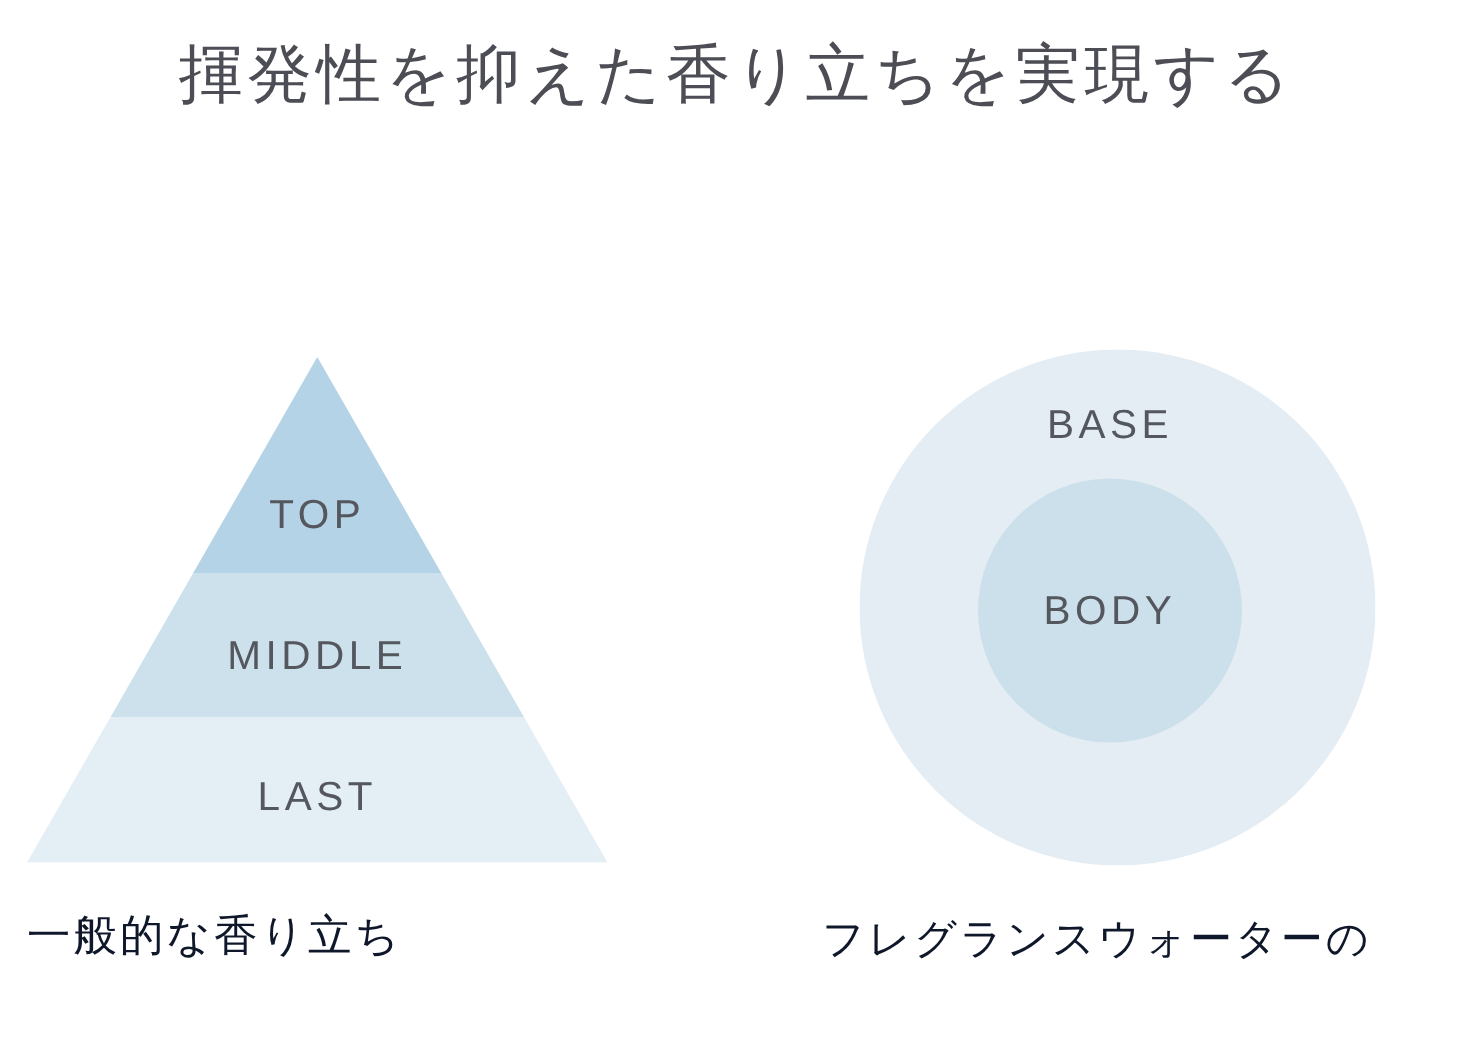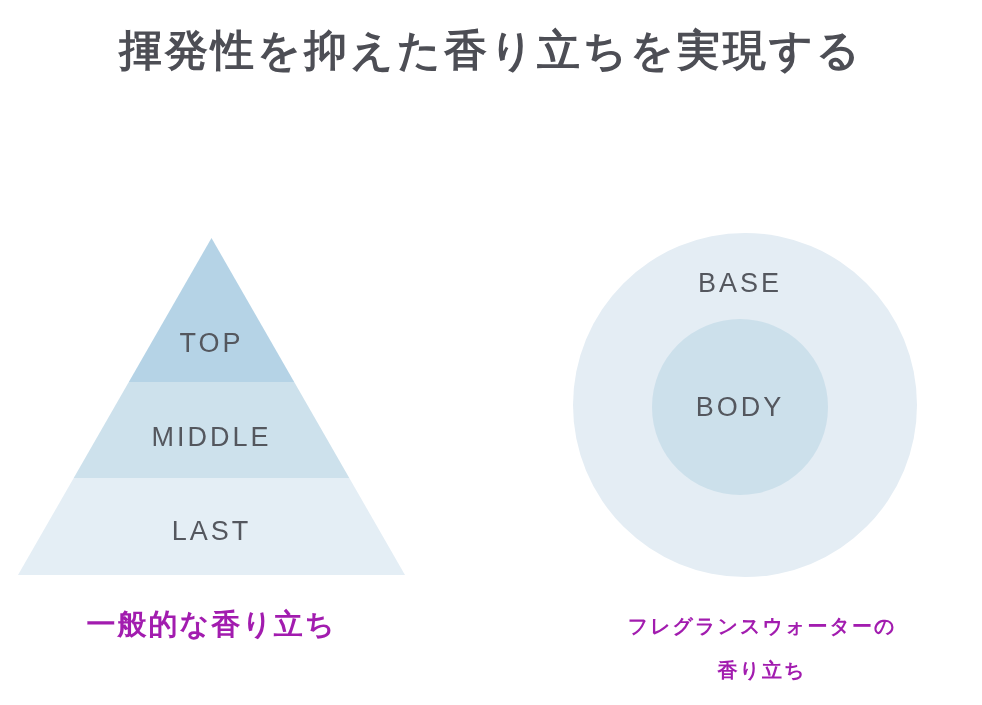--- a/index.html
+++ b/index.html
@@ -16,21 +16,21 @@
     overflow: hidden;
   }
   .title {
     position: absolute;
     top: 16px;
     left: 0;
     width: 100%;
     text-align: center;
     font-size: 43px;
     line-height: 68px;
-    font-weight: 700;
+    font-weight: 400;
     letter-spacing: 3px;
     color: #4d4e55;
   }
   .pyramid-svg {
     position: absolute;
     left: 18px;
     top: 238px;
   }
   .circles-svg {
     position: absolute;
@@ -41,37 +41,35 @@
     font-family: "Liberation Sans", sans-serif;
     font-size: 27px;
     font-weight: 400;
     letter-spacing: 3px;
     fill: #54575e;
     text-anchor: middle;
     dominant-baseline: central;
   }
   .caption {
     position: absolute;
-    text-align: center;
-    color: #a21caf;
+    color: #0f172a;
     letter-spacing: 2px;
-    font-weight: bold;
   }
   .caption-left {
     left: 18px;
     top: 605px;
     width: 387px;
     font-size: 29px;
     line-height: 38px;
   }
   .caption-right {
-    left: 562px;
+    left: 548px;
     top: 604px;
     width: 400px;
-    font-size: 20px;
+    font-size: 28px;
     line-height: 44px;
   }
 </style>
 </head>
 <body>
 
 <div class="stage">
 
   <div class="title">
     <div>揮発性を抑えた香り立ちを実現する</div>
@@ -92,16 +90,15 @@
     <text class="circle-label" x="167" y="50">BASE</text>
     <text class="circle-label" x="167" y="174">BODY</text>
   </svg>
 
   <div class="caption caption-left">
     <span>一般的な香り立ち</span>
   </div>
 
   <div class="caption caption-right">
     <div>フレグランスウォーターの</div>
-    <div>香り立ち</div>
   </div>
 
 </div>
 
 </body></html>

